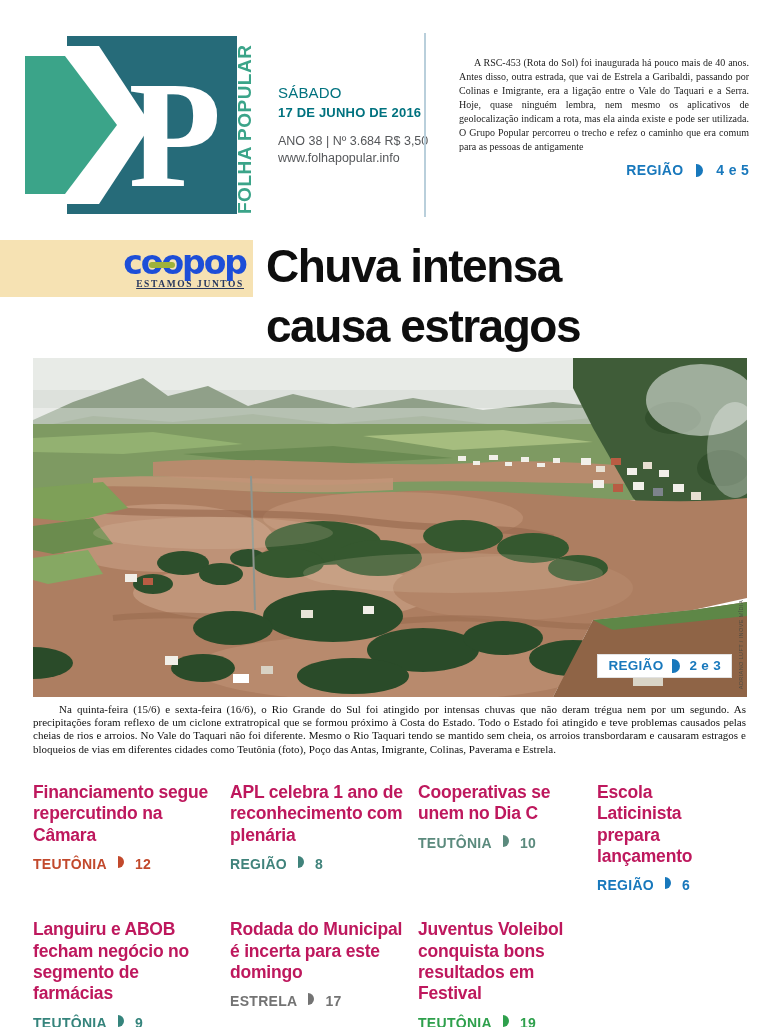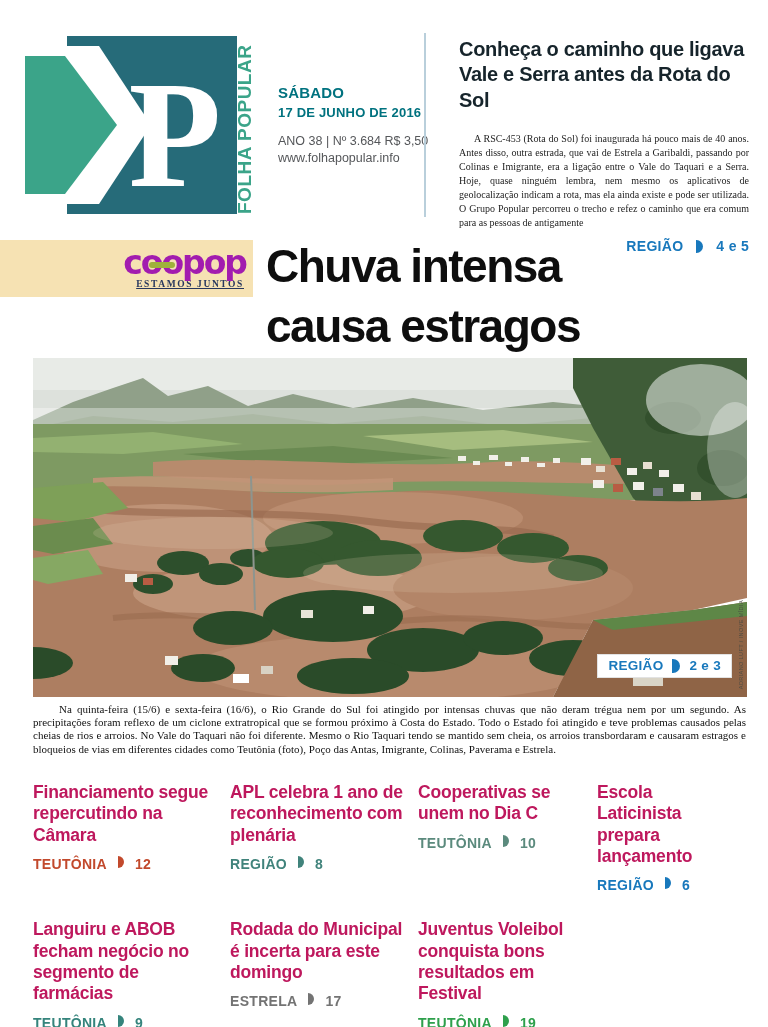--- a/index.html
+++ b/index.html
@@ -9,41 +9,41 @@
 
   
   .logo-svg { position:absolute; left:25px; top:36px; }
   .vertical-name {
     position:absolute; left:233px; top:36px; height:178px; width:24px;
     writing-mode:vertical-rl; transform:rotate(180deg);
     font-size:19px; font-weight:bold; letter-spacing:0.5px; color:#3BA489;
     display:flex; align-items:center; justify-content:flex-start;
   }
   .date-block { position:absolute; left:278px; top:84px; width:160px; }
-  .date-block .day  { font-size:15px; font-weight:bold; color:#00727F; letter-spacing:0.2px; }
+  .date-block .day  { font-size:15px; font-weight:normal; color:#00727F; letter-spacing:0.2px; }
   .date-block .date { font-size:13px; font-weight:bold; color:#00727F; margin-top:4px; letter-spacing:0.2px; }
   .date-block .edition { font-size:12.5px; color:#55575A; margin-top:14px; }
   .date-block .website { font-size:12.5px; color:#55575A; margin-top:3px; }
   .header-divider { position:absolute; left:424px; top:33px; width:2px; height:184px; background:#B9CFDB; }
 
   .top-story { position:absolute; left:459px; top:37px; width:290px; }
   .top-story h2 { font-size:20px; line-height:1.27; font-weight:bold; color:#16242B; letter-spacing:-0.3px; }
   .top-story p  { margin-top:19px; font-family:"Liberation Serif", serif; font-size:10px; line-height:1.4;
                   text-align:justify; text-indent:15px; color:#1d1d1d; }
   .kicker-row { margin-top:8px; display:flex; justify-content:flex-end; align-items:center; gap:13px;
                 font-size:14px; font-weight:bold; letter-spacing:0.3px; }
 
   .d-arrow { display:inline-block; width:7px; height:13px; background:currentColor;
              border-radius:0 7px 7px 0; flex-shrink:0; }
 
   
   .ad-banner { position:absolute; left:0; top:240px; width:253px; height:57px; background:#F6E2B3;
                display:flex; flex-direction:column; align-items:flex-end; justify-content:center; padding-right:7px; }
   .coopop-brand { position:relative; font-family:"DejaVu Sans", sans-serif; font-weight:bold;
-                  font-size:33px; line-height:0.9; letter-spacing:-2px; color:#a21caf; }
+                  font-size:33px; line-height:0.9; letter-spacing:-2px; color:#1d4ed8; }
   .coopop-brand::after { content:""; position:absolute; left:26px; top:14px; width:26px; height:6px;
                          background:#9FB23B; border-radius:3px; }
   .coopop-slogan { font-family:"Liberation Serif", serif; font-weight:bold; font-size:9.5px;
                    letter-spacing:1.6px; color:#27375E; margin-top:2px; padding-right:2px;text-decoration:underline; }
 
   
   .lead-headline { position:absolute; left:266px; top:237px; width:512px; text-align:left;
                    font-size:46px; line-height:1.3; font-weight:bold; letter-spacing:-1.5px; color:#0e0e0e; }
 
   
@@ -88,21 +88,20 @@
   <div class="date-block">
     <div class="day">SÁBADO</div>
     <div class="date">17 DE JUNHO DE 2016</div>
     <div class="edition">ANO 38 | Nº 3.684 R$ 3,50</div>
     <div class="website">www.folhapopular.info</div>
   </div>
 
   <div class="header-divider"></div>
 
   <article class="top-story">
-    <h2>Conheça o caminho que ligava Vale e Serra antes da Rota do Sol</h2>
     <p>A RSC-453 (Rota do Sol) foi inaugurada há pouco mais de 40 anos. Antes disso, outra estrada, que vai de Estrela a Garibaldi, passando por Colinas e Imigrante, era a ligação entre o Vale do Taquari e a Serra. Hoje, quase ninguém lembra, nem mesmo os aplicativos de geolocalização indicam a rota, mas ela ainda existe e pode ser utilizada. O Grupo Popular percorreu o trecho e refez o caminho que era comum para as pessoas de antigamente</p>
     <div class="kicker-row" style="color: rgb(24, 120, 188);">
       <span>REGIÃO</span>
       <span class="d-arrow"></span>
       <span>4 e 5</span>
     </div>
   </article>
 
   <div class="ad-banner">
     <div class="coopop-brand">coopop</div>

